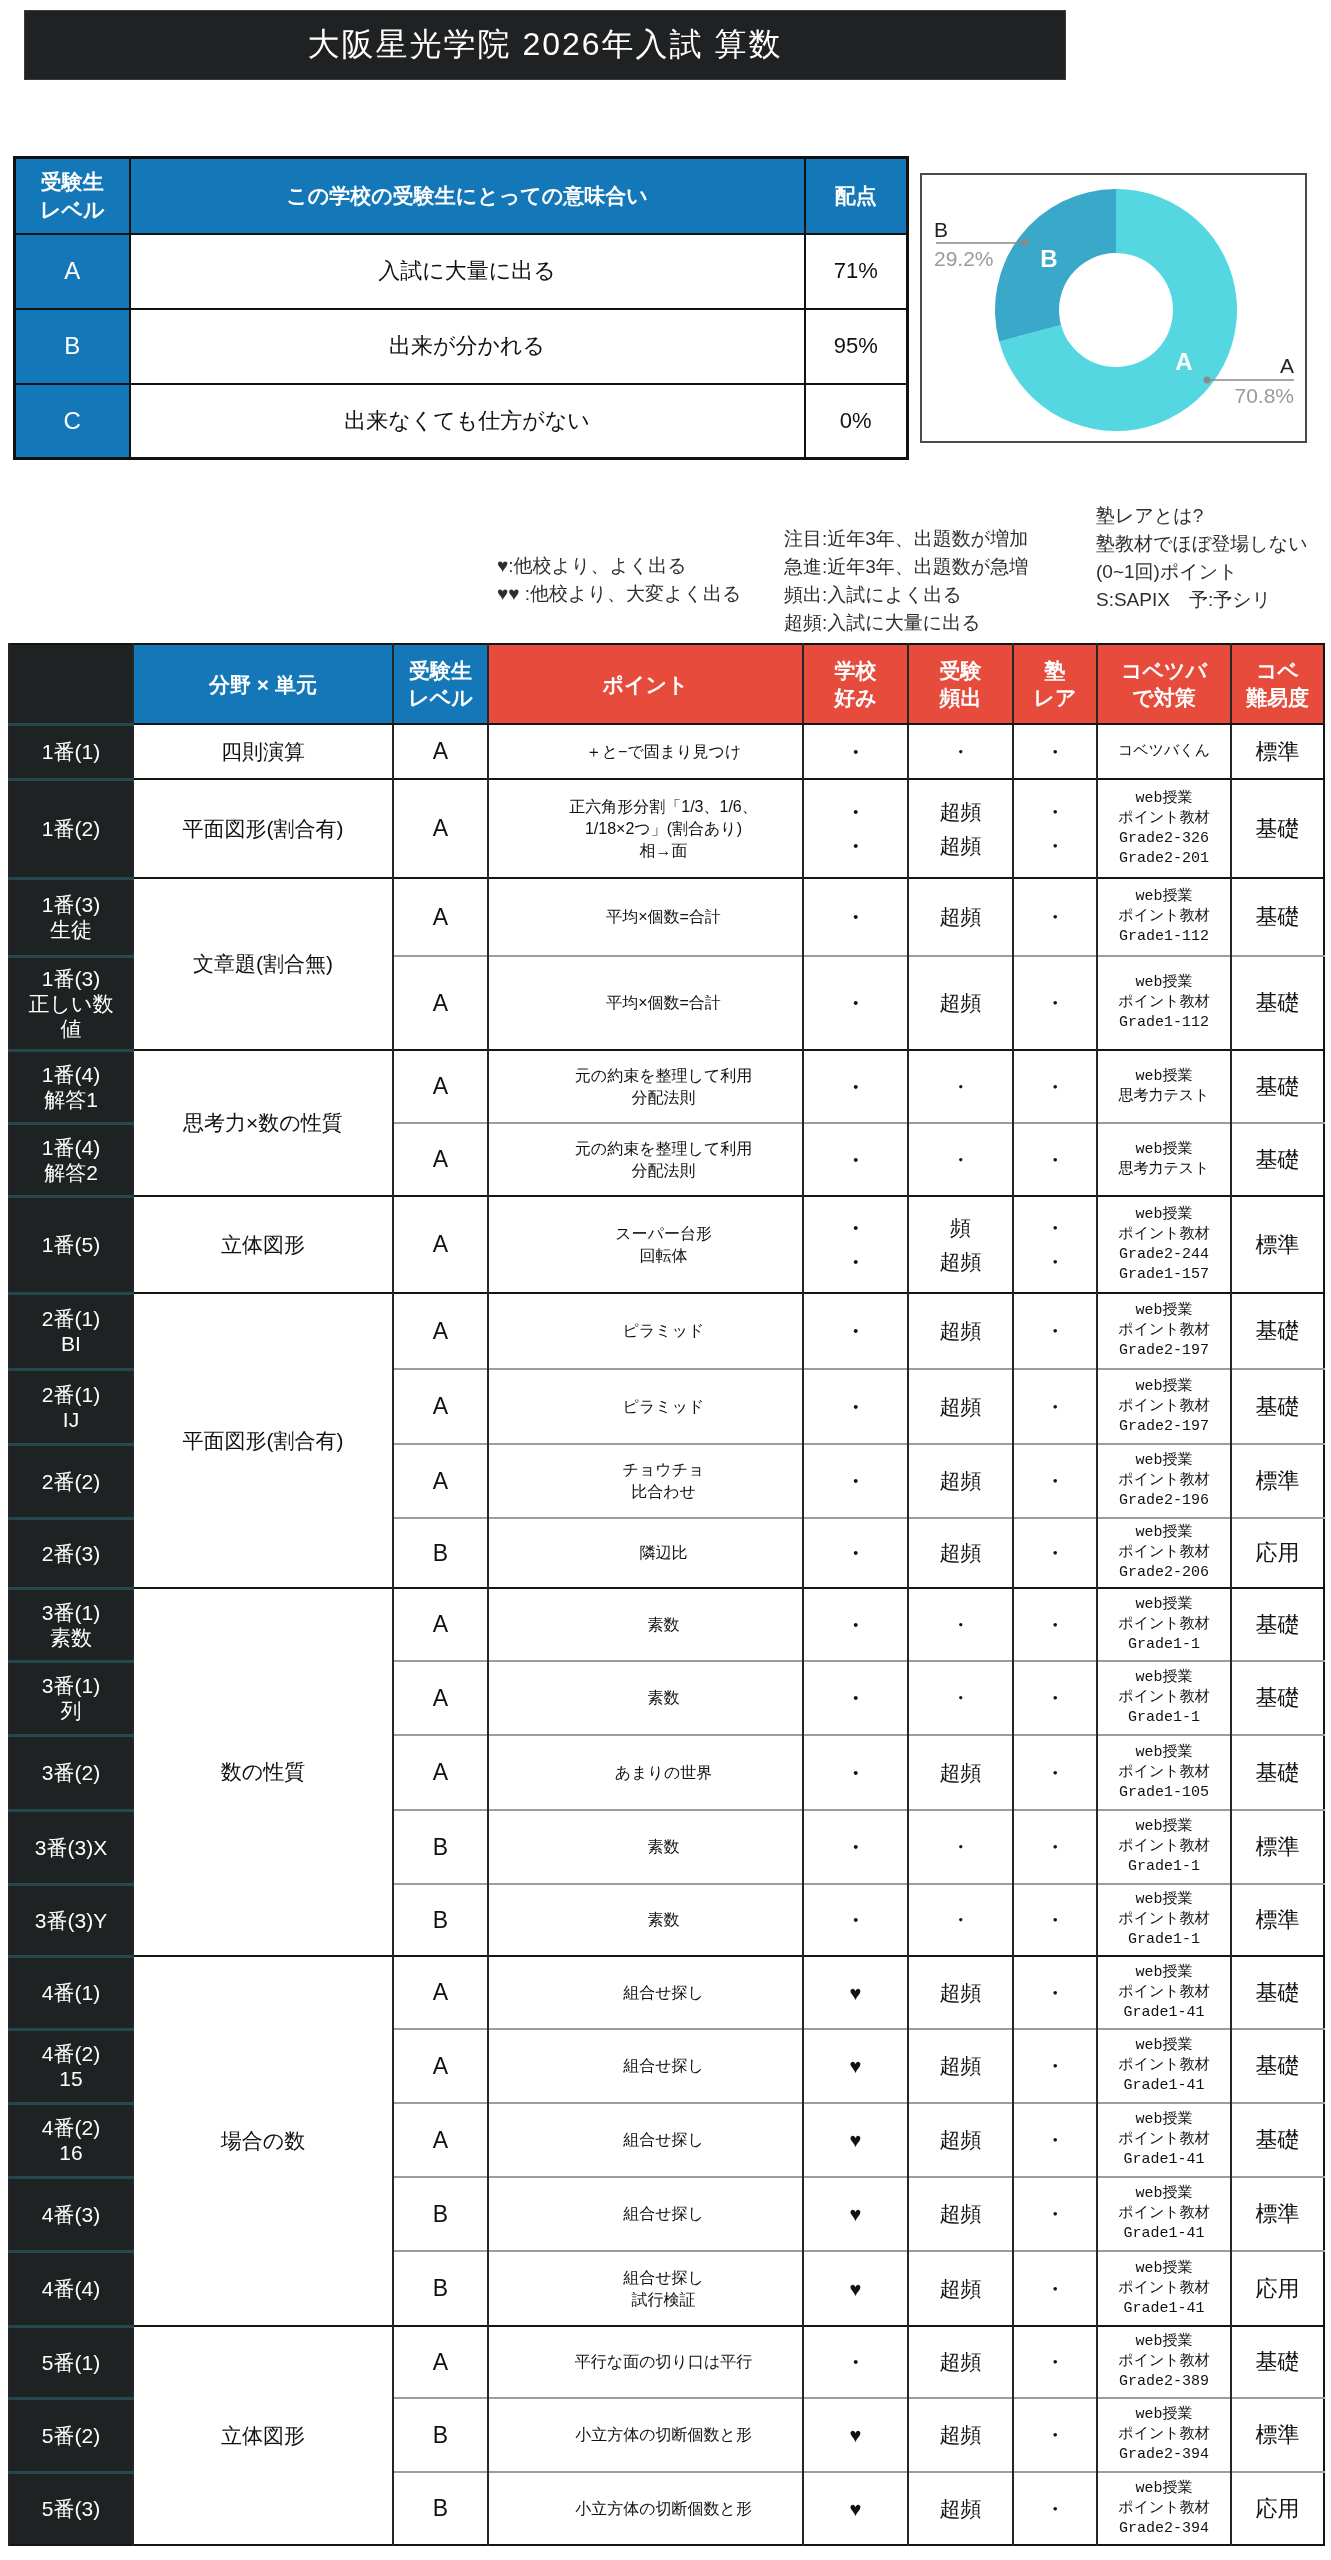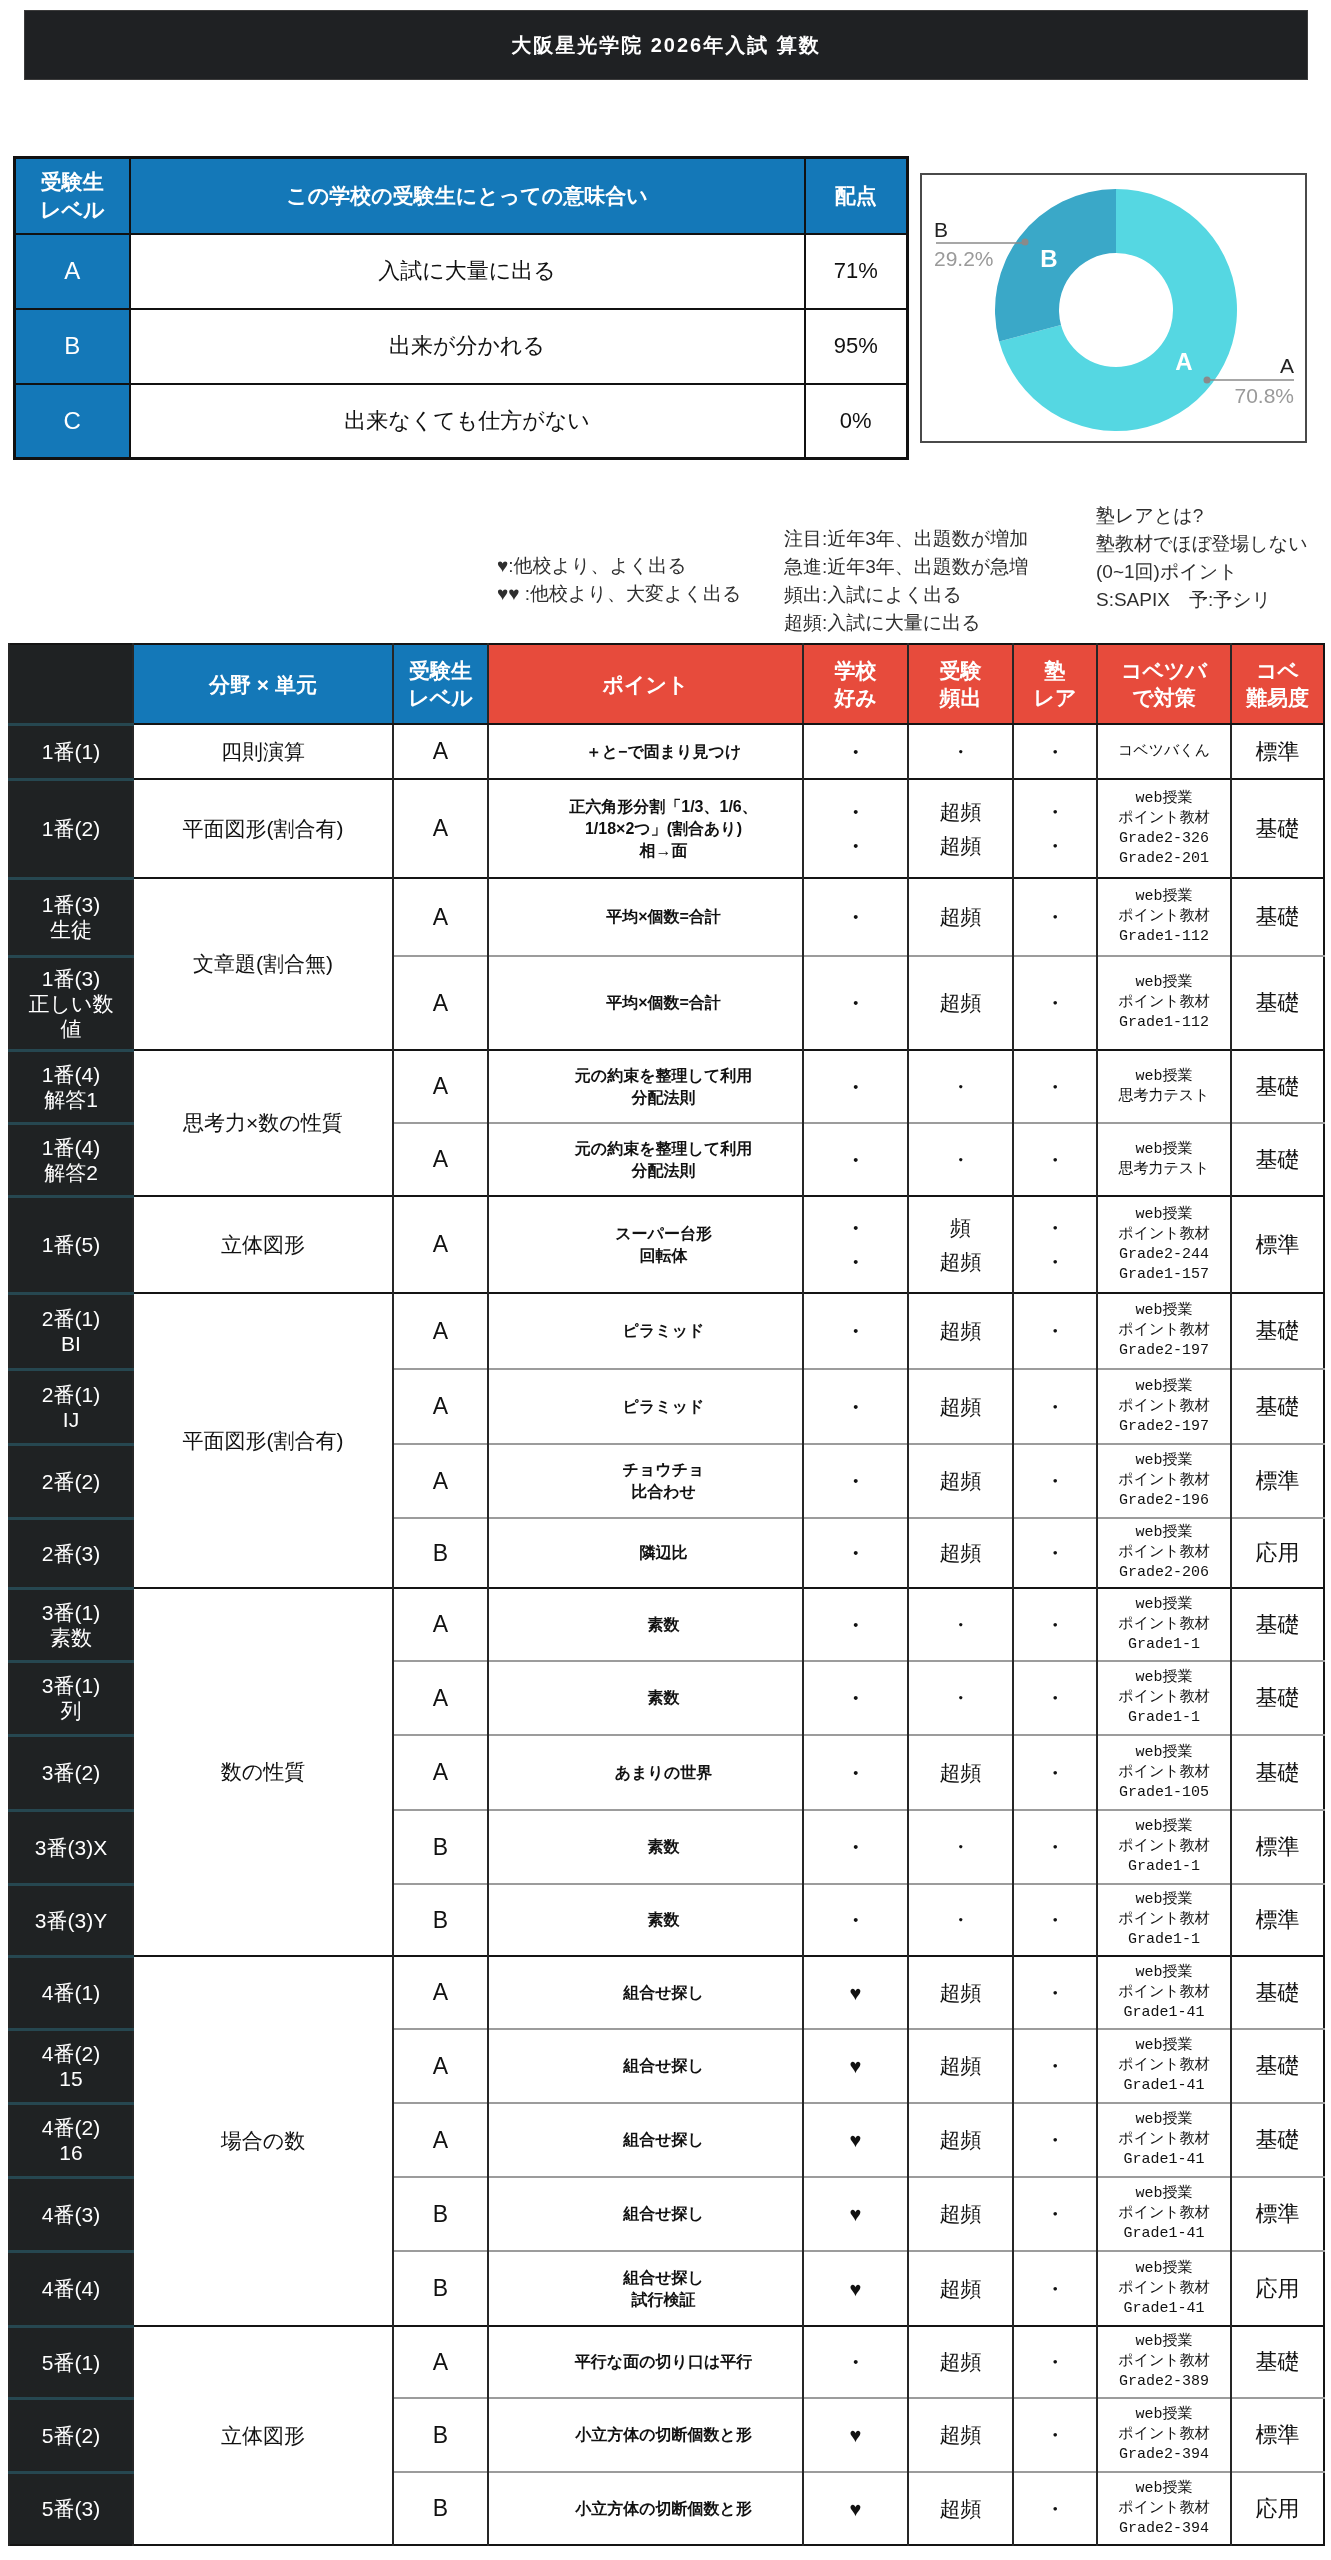--- a/index.html
+++ b/index.html
@@ -1,20 +1,20 @@
 <!DOCTYPE html>
 <html><head>
 <meta charset="utf-8">
 <style>
   html,body{margin:0;padding:0;background:#fff;}
   body{width:1331px;height:2560px;position:relative;font-family:"Liberation Sans",sans-serif;overflow:hidden;}
 
   
-  .titlebar{position:absolute;left:24px;top:10px;width:1284px;height:70px;background:#1f2123;
-    color:#fff;display:flex;align-items:center;justify-content:center;font-size:20px;font-weight:bold;
+  .titlebar{position:absolute;left:24px;top:10px;width:1042px;height:70px;background:#1f2123;
+    color:#fff;display:flex;align-items:center;justify-content:center;font-size:32px;font-weight:normal;
     letter-spacing:2px;border:1px solid #3c3c3c;box-sizing:border-box;}
 
   
   .lvl-table{position:absolute;left:13px;top:156px;border-collapse:collapse;table-layout:fixed;border:3px solid #111;}
   .lvl-table th,.lvl-table td{border:2px solid #111;text-align:center;vertical-align:middle;
     white-space:pre-line;padding:0;box-sizing:border-box;}
   .lvl-table .blue{background:#1478b8;color:#fff;}
   .lvl-table tr.lh{height:76px;}
   .lvl-table tr.lr{height:75px;}
   .lvl-table th{font-size:21px;font-weight:bold;line-height:28px;}
@@ -41,21 +41,21 @@
   .main-table thead tr{height:80px;}
   .main-table th{color:#fff;font-weight:bold;font-size:21px;line-height:27px;border-bottom:2px solid #141414;}
   .main-table th.hk{background:#1f2223;}
   .main-table th.hb{background:#1478b8;}
   .main-table th.hr{background:#e74b3c;}
   .main-table tr.gs>td{border-top:2px solid #141414;}
   .main-table tr.sub>td{border-top:2px solid #9c9c9c;}
   .main-table td.num{background:#1f2223;color:#fff;font-size:21px;line-height:25px;border-top:3px solid #264750 !important;}
   .main-table td.field{font-size:21px;color:#111;background:#fff;}
   .main-table td.lvl{font-size:23px;color:#111;}
-  .main-table td.pt{font-size:16px;line-height:22px;color:#111;font-weight:700;padding-left:36px;}
+  .main-table td.pt{font-size:16px;line-height:22px;color:#111;font-weight:400;padding-left:36px;}
   .main-table td.pref{font-size:20px;font-weight:bold;line-height:34px;color:#111;}
   .main-table td.freq{font-size:21px;line-height:34px;color:#111;}
   .main-table td.rare{font-size:18px;font-weight:bold;line-height:34px;color:#111;}
   .main-table td.kobe{font-size:15px;line-height:20px;color:#111;font-family:Liberation Mono, monospace;}
   .main-table td.diff{font-size:22px;color:#111;}
 </style>
 </head>
 <body>
 
 <div class="page">

